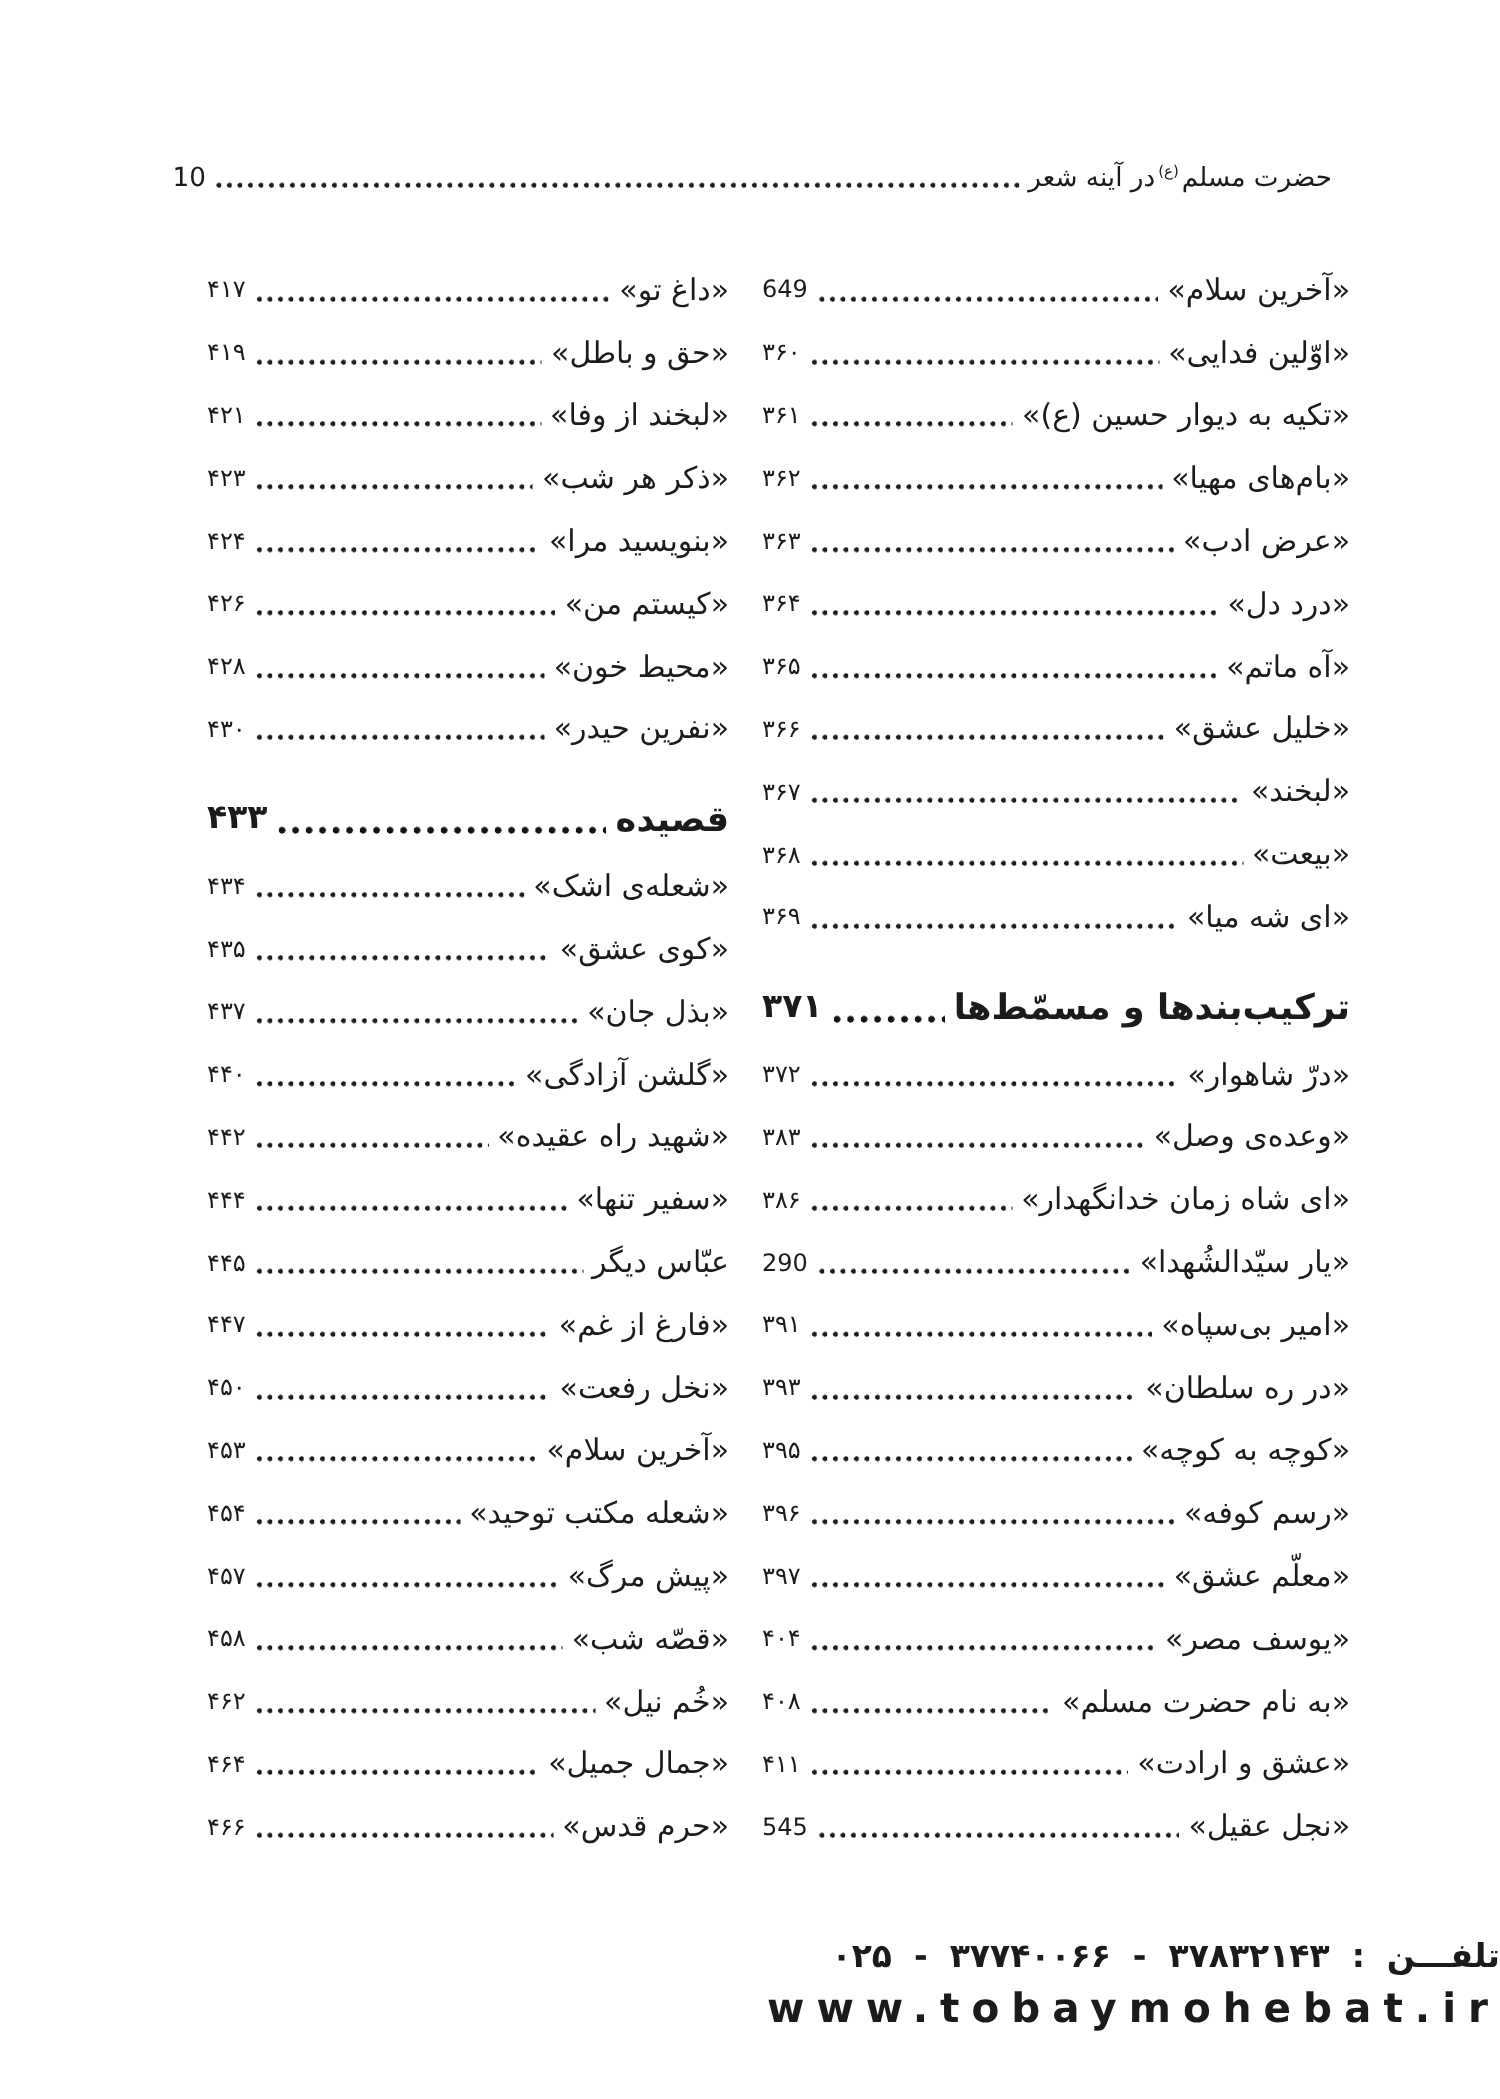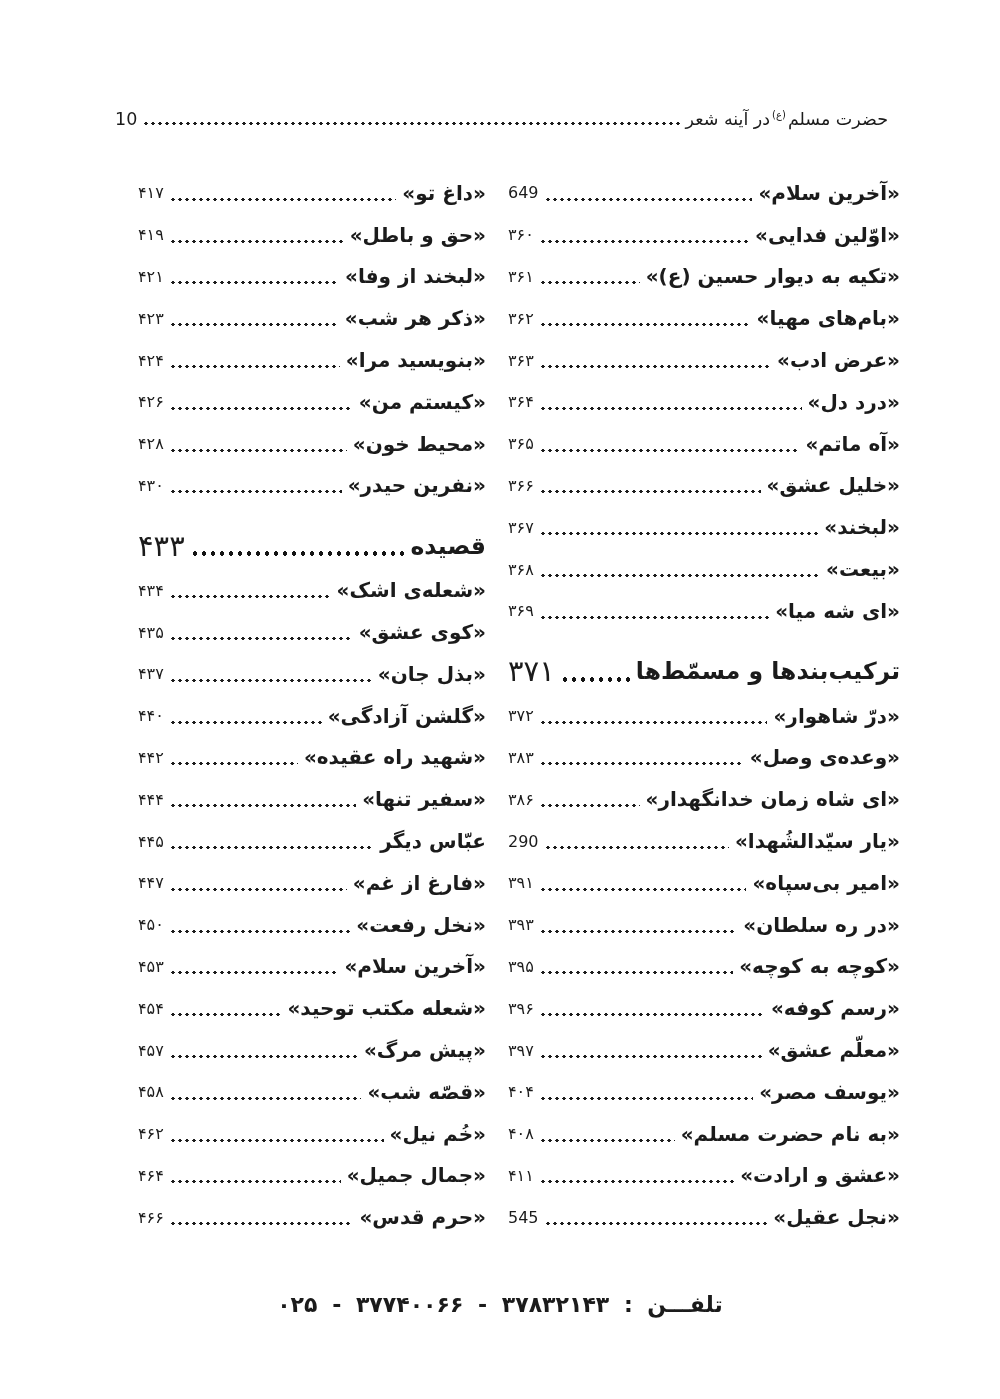--- a/index.html
+++ b/index.html
@@ -66,45 +66,45 @@
   .col-right { width: 392px; flex: 0 0 392px; }
   .col-left  { flex: 1 1 auto; }
 
   .toc-row {
     display: flex;
     direction: rtl;
     align-items: center;
     height: 41.8px;
     font-size: 20px;
   }
-  .toc-row .t { white-space: nowrap; font-weight: bold; }
+  .toc-row .t { white-space: nowrap; }
   .toc-row .p {
     font-size: 16px;
     white-space: nowrap;
   }
   .toc-row.section {
     font-weight: bold;
     font-size: 23.5px;
     height: 47px;
     margin-top: 16px;
   }
-  .toc-row.section .p { font-size: 29px; font-weight: normal; }
+  .toc-row.section .p { font-size: 22px; font-weight: bold; }
   .toc-row.section .leader {
     background-image: radial-gradient(circle at 4px 2.5px, #141414 2.1px, transparent 2.4px);
     background-size: 9px 5px;
     margin-bottom: 13px;
   }
 
   
   .footer {
     position: absolute;
     top: 1292px;
     left: 0;
     right: 0;
-    text-align: center;
+    text-align: right;
   }
   .footer .phone {
     direction: rtl;
     font-weight: bold;
     font-size: 22px;
     word-spacing: 7px;
   }
   .footer .site {
     direction: ltr;
     font-weight: bold;
@@ -378,15 +378,16 @@
         <div class="toc-row">
           <span class="t">«حرم قدس»</span>
           <span class="leader"></span>
           <span class="p">۴۶۶</span>
         </div>
       </div>
   </div>
 
   <div class="footer">
     <div class="phone">تلفـــن : ۳۷۸۳۲۱۴۳ - ۳۷۷۴۰۰۶۶ - ۰۲۵</div>
+    <div class="site">www.tobaymohebat.ir</div>
   </div>
 
 </div>
 
 </body></html>

